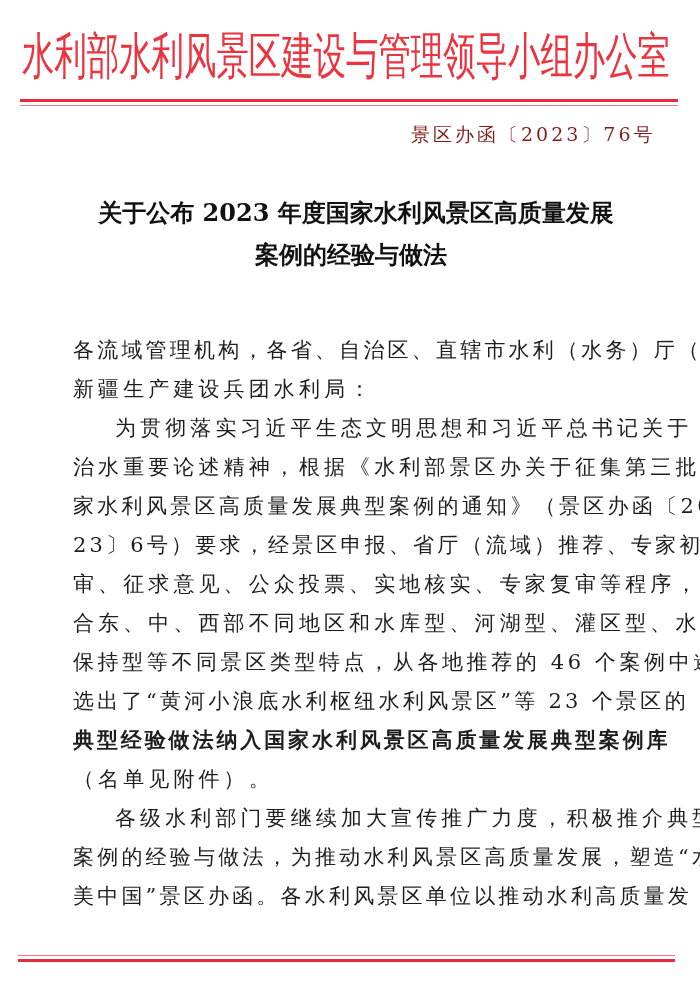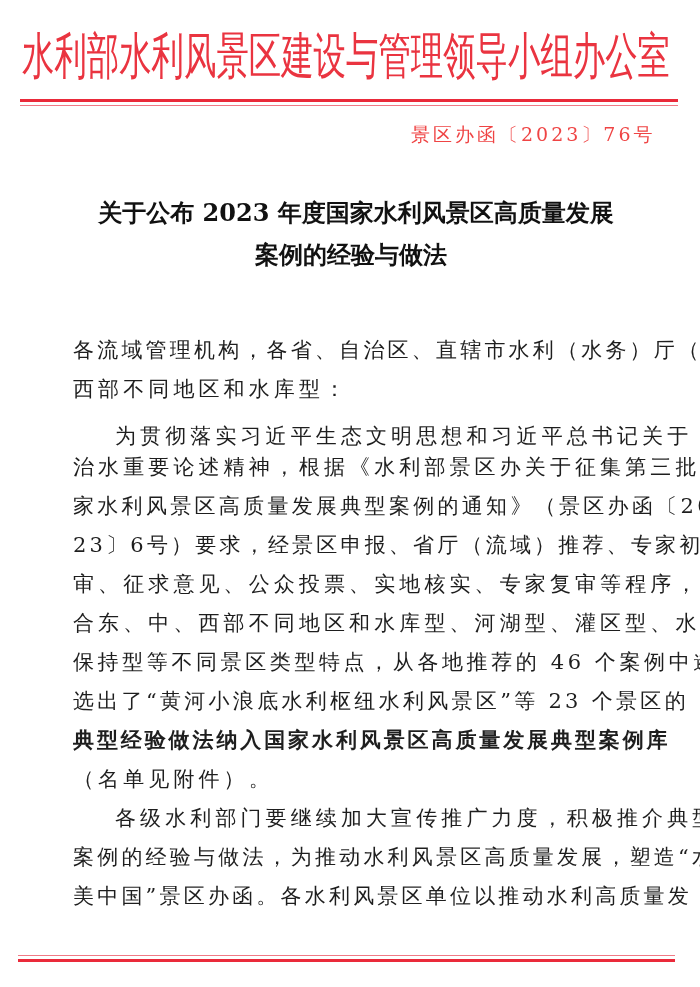--- a/index.html
+++ b/index.html
@@ -46,21 +46,21 @@
       background: #f07a85;
     }
     .doc-number {
       position: absolute;
       left: 411px;
       top: 120px;
       font-family: "DejaVu Serif", "Liberation Serif", serif;
       font-size: 19px;
       line-height: 28px;
       letter-spacing: 3px;
-      color: #ef4444;
+      color: #7f1d1d;
       white-space: nowrap;
     }
     .title {
       position: absolute;
       left: 0;
       width: 700px;
       text-align: center;
       font-family: "DejaVu Serif", "Liberation Serif", serif;
       font-weight: bold;
       font-size: 24px;
@@ -97,25 +97,25 @@
 <div class="rule-thick" style="left:20px; top:99px; width:658px; height:3px;"></div>
 <div class="rule-thin" style="left:20px; top:105px; width:658px; height:1px;"></div>
 
 <div class="doc-number">景区办函〔2023〕76号</div>
 
 <div class="title title-line-1">关于公布 2023 年度国家水利风景区高质量发展</div>
 <div class="title title-line-2">案例的经验与做法</div>
 
 <div class="body-block" style="top:336px;">
   <div class="line" style="top:0px; letter-spacing:3.2px;">各流域管理机构，各省、自治区、直辖市水利（水务）厅（局），</div>
-  <div class="line" style="top:39px;">西部不同地区和水库型：</div>
+  <div class="line" style="top:39px;">新疆生产建设兵团水利局：</div>
 </div>
 
 <div class="body-block" style="top:414px;">
-  <div class="line indent" style="top:8px;">为贯彻落实习近平生态文明思想和习近平总书记关于</div>
+  <div class="line indent" style="top:0px;">为贯彻落实习近平生态文明思想和习近平总书记关于</div>
   <div class="line" style="top:39px;">治水重要论述精神，根据《水利部景区办关于征集第三批国</div>
   <div class="line" style="top:78px; letter-spacing:3.3px;">家水利风景区高质量发展典型案例的通知》（景区办函〔20</div>
   <div class="line" style="top:117px; letter-spacing:3.2px;">23〕6号）要求，经景区申报、省厅（流域）推荐、专家初</div>
   <div class="line" style="top:156px;">审、征求意见、公众投票、实地核实、专家复审等程序，结</div>
   <div class="line" style="top:195px;">合东、中、西部不同地区和水库型、河湖型、灌区型、水土</div>
   <div class="line" style="top:234px; letter-spacing:3.6px;">保持型等不同景区类型特点，从各地推荐的 46 个案例中遴</div>
   <div class="line" style="top:273px; letter-spacing:3.3px;text-align:center;">选出了“黄河小浪底水利枢纽水利风景区”等 23 个景区的</div>
   <div class="line" style="top:312px; letter-spacing:2.9px;font-weight:bold;">典型经验做法纳入国家水利风景区高质量发展典型案例库</div>
   <div class="line" style="top:351px;">（名单见附件）。</div>
 </div>

